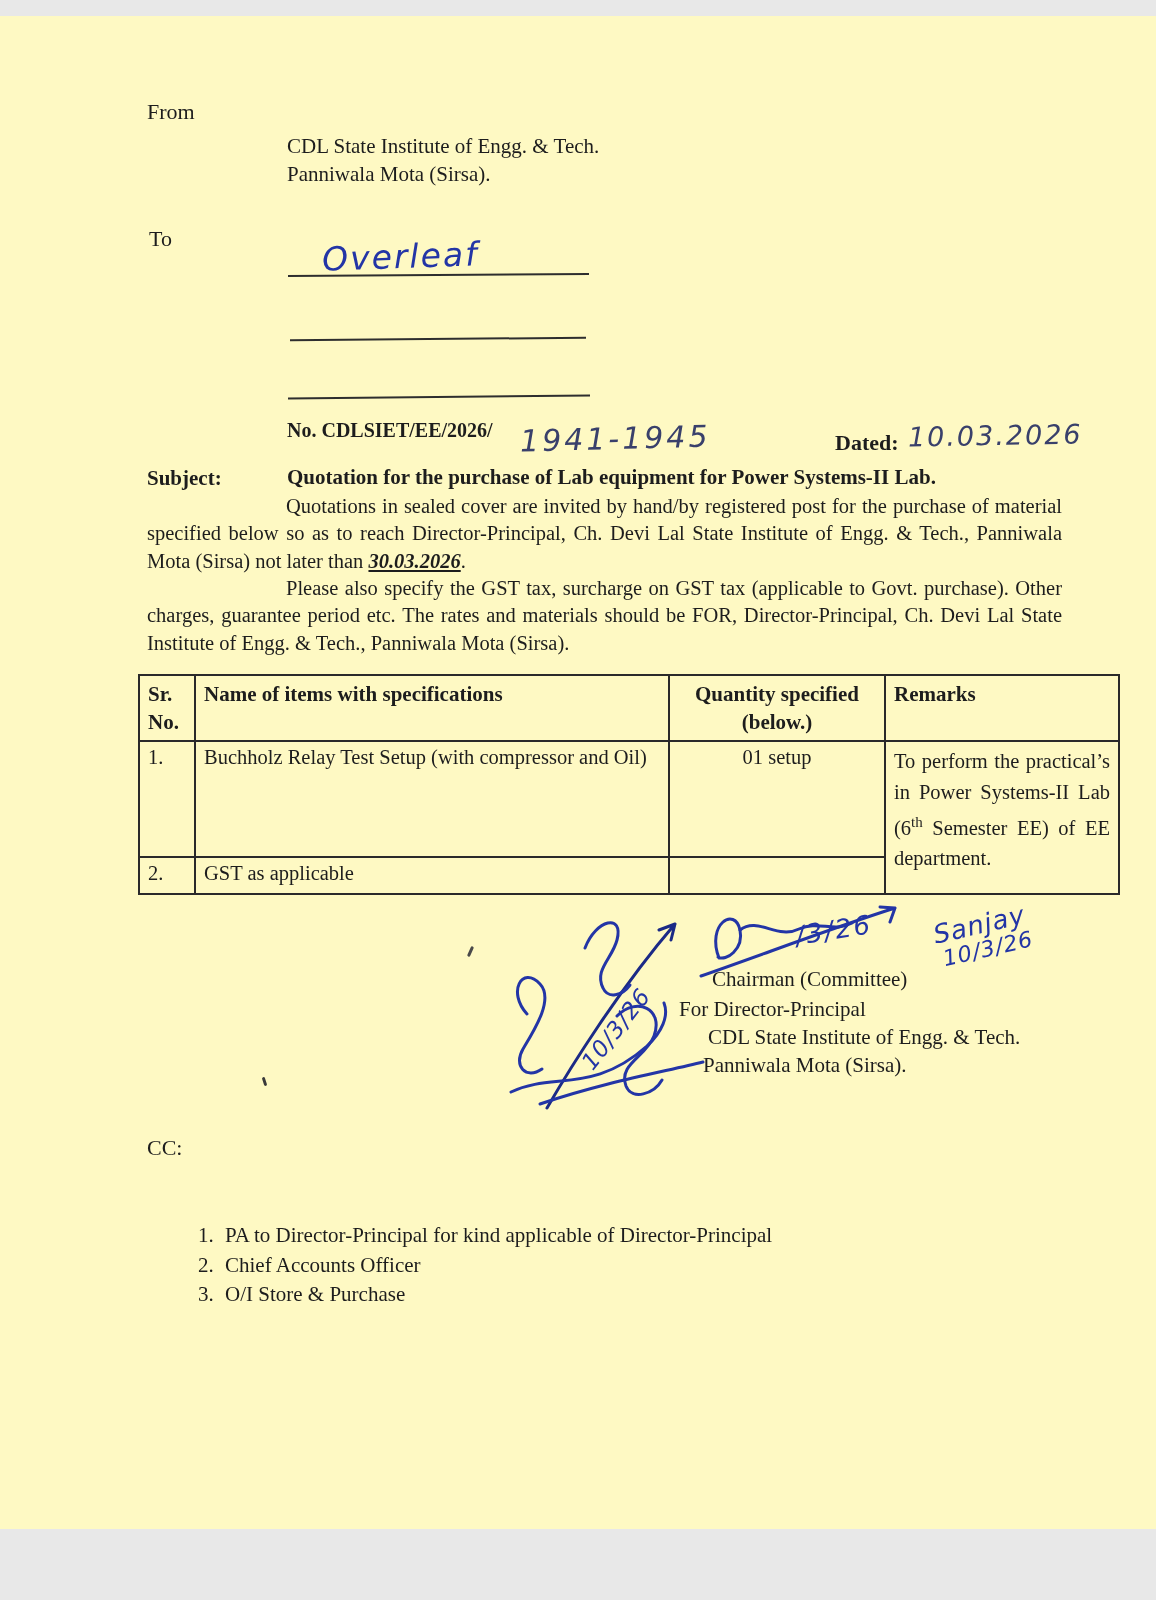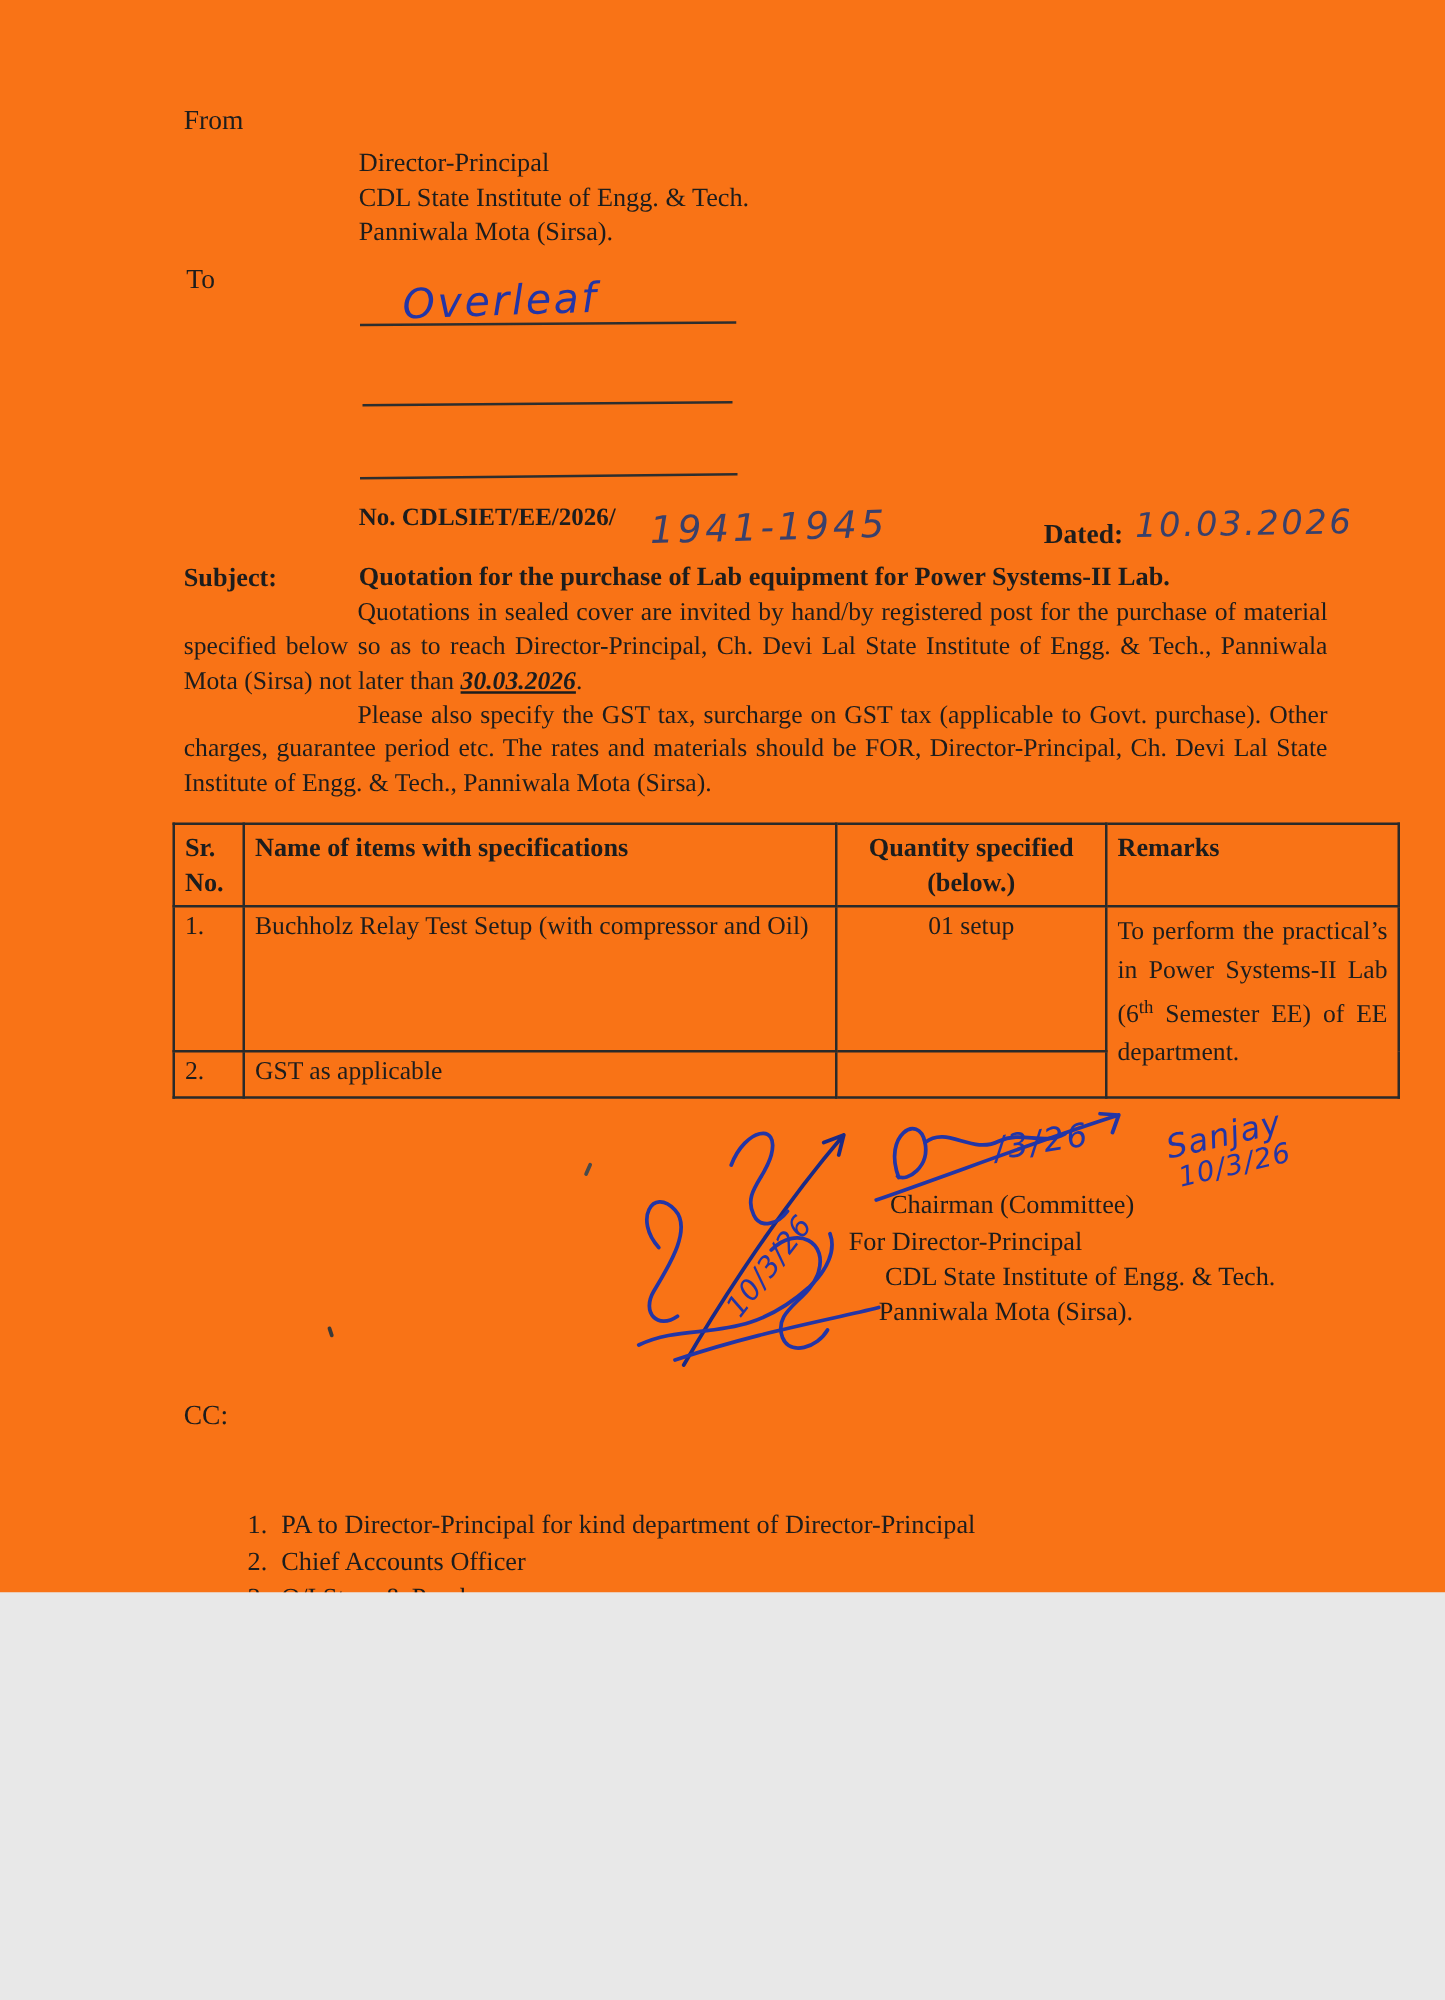--- a/index.html
+++ b/index.html
@@ -1,21 +1,21 @@
 <!DOCTYPE html>
 <html><head>
 <meta charset="utf-8">
 <style>
   * { margin:0; padding:0; box-sizing:border-box; }
   html,body { background:#e8e8e8; }
   .page {
     position:relative;
-    width:1156px; height:1274px;
-    margin:0 auto;
-    background:#f97316;
+    width:1156px; height:1513px;
+    margin:16px auto;
+    background:#fef9c3;
     font-family:"Liberation Serif", serif;
     color:#1d1d1d;
     overflow:hidden;
   }
   .abs { position:absolute; }
 
   .from-label { left:147px; top:83px; font-size:22px; }
   .sender { left:287px; top:117px; font-size:21px; line-height:27.5px; }
   .to-label { left:149px; top:210px; font-size:22px; }
 
@@ -78,21 +78,20 @@
   ol.cc-list { left:183px; top:1205px; font-size:21px; line-height:29.5px; list-style-position:outside; padding-left:36px; }
   ol.cc-list li { padding-left:6px; }
 </style>
 </head>
 <body>
 
 <div class="page">
 
   <div class="abs from-label">From</div>
   <div class="abs sender">
-    <div>Director-Principal</div>
     <div>CDL State Institute of Engg. &amp; Tech.</div>
     <div>Panniwala Mota (Sirsa).</div>
   </div>
   <div class="abs to-label">To</div>
 
   <div class="abs hand ink-blue overleaf">Overleaf</div>
   <div class="abs blank-line line-1"></div>
   <div class="abs blank-line line-2"></div>
   <div class="abs blank-line line-3"></div>
 
@@ -159,18 +158,18 @@
   <div class="abs ink-mark mark-1"></div>
   <div class="abs ink-mark mark-2"></div>
 
   <div class="abs chairman">Chairman (Committee)</div>
   <div class="abs for-line">For Director-Principal</div>
   <div class="abs sig-org">CDL State Institute of Engg. &amp; Tech.</div>
   <div class="abs sig-place">Panniwala Mota (Sirsa).</div>
 
   <div class="abs cc-label">CC:</div>
   <ol class="abs cc-list">
-    <li>PA to Director-Principal for kind department of Director-Principal</li>
+    <li>PA to Director-Principal for kind applicable of Director-Principal</li>
     <li>Chief Accounts Officer</li>
     <li>O/I Store &amp; Purchase</li>
   </ol>
 
 </div>
 
 </body></html>

